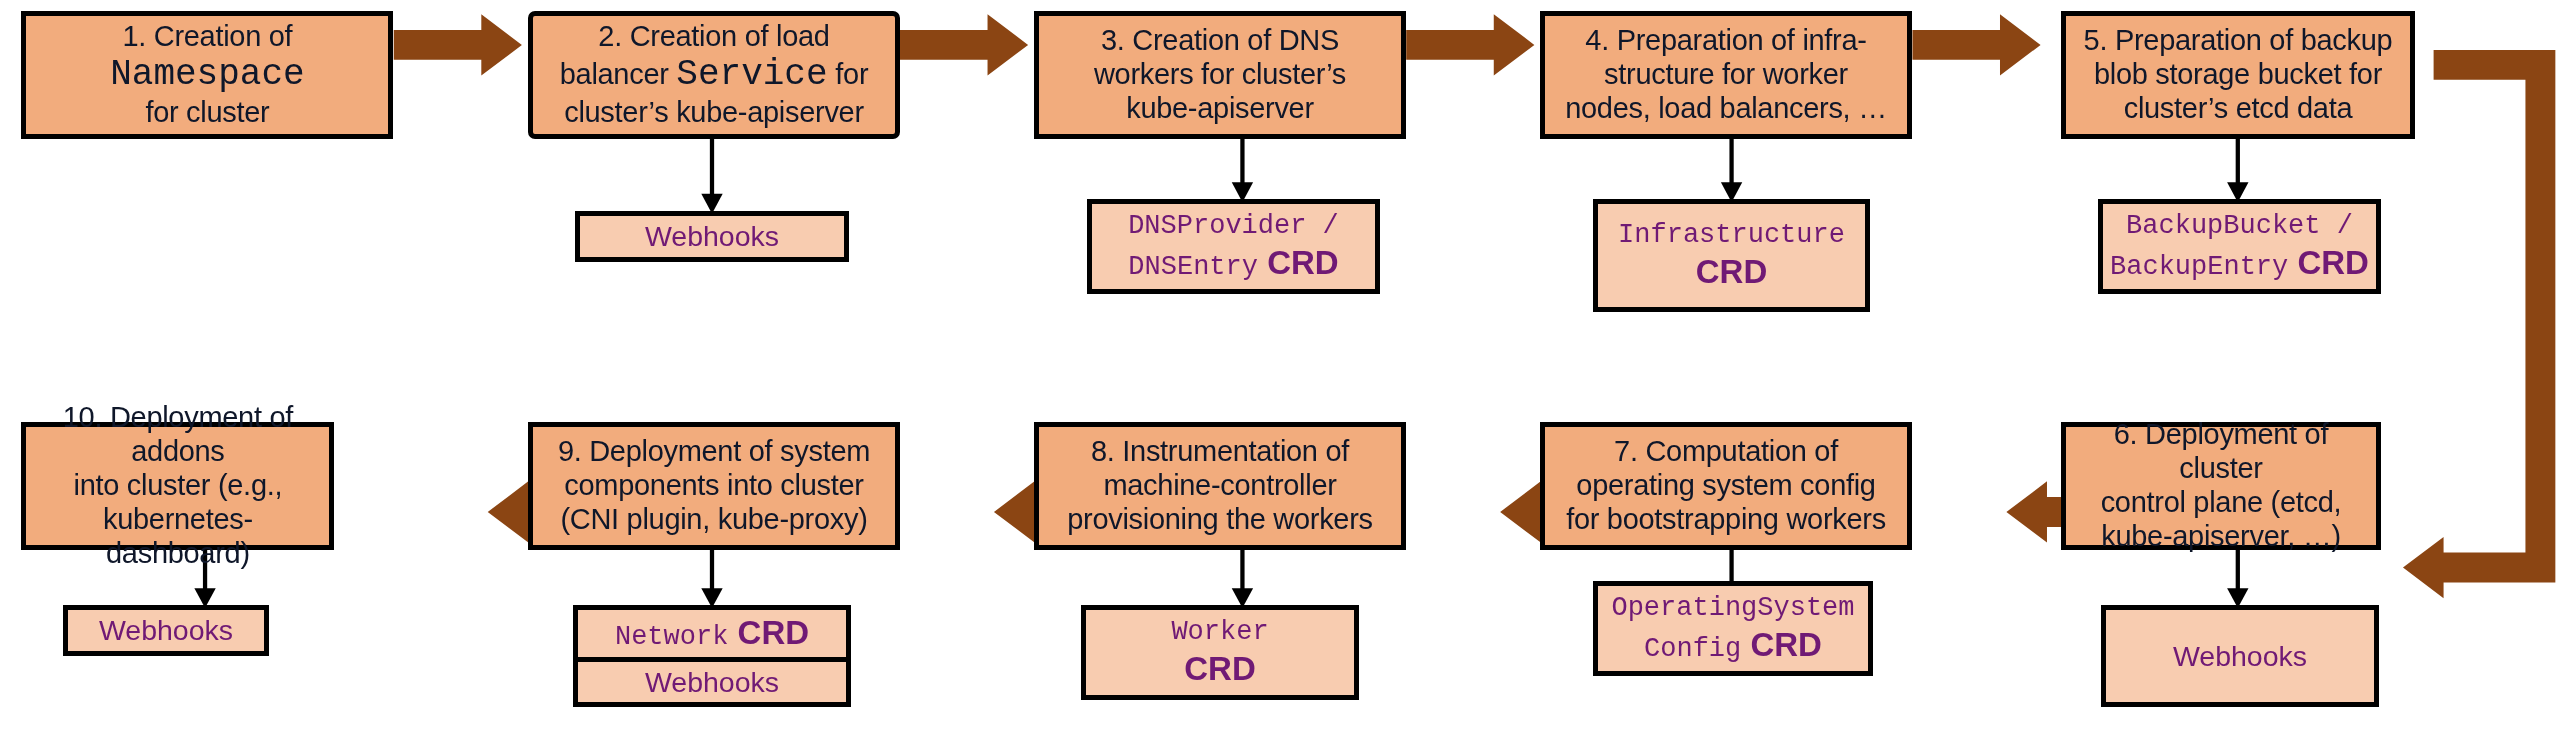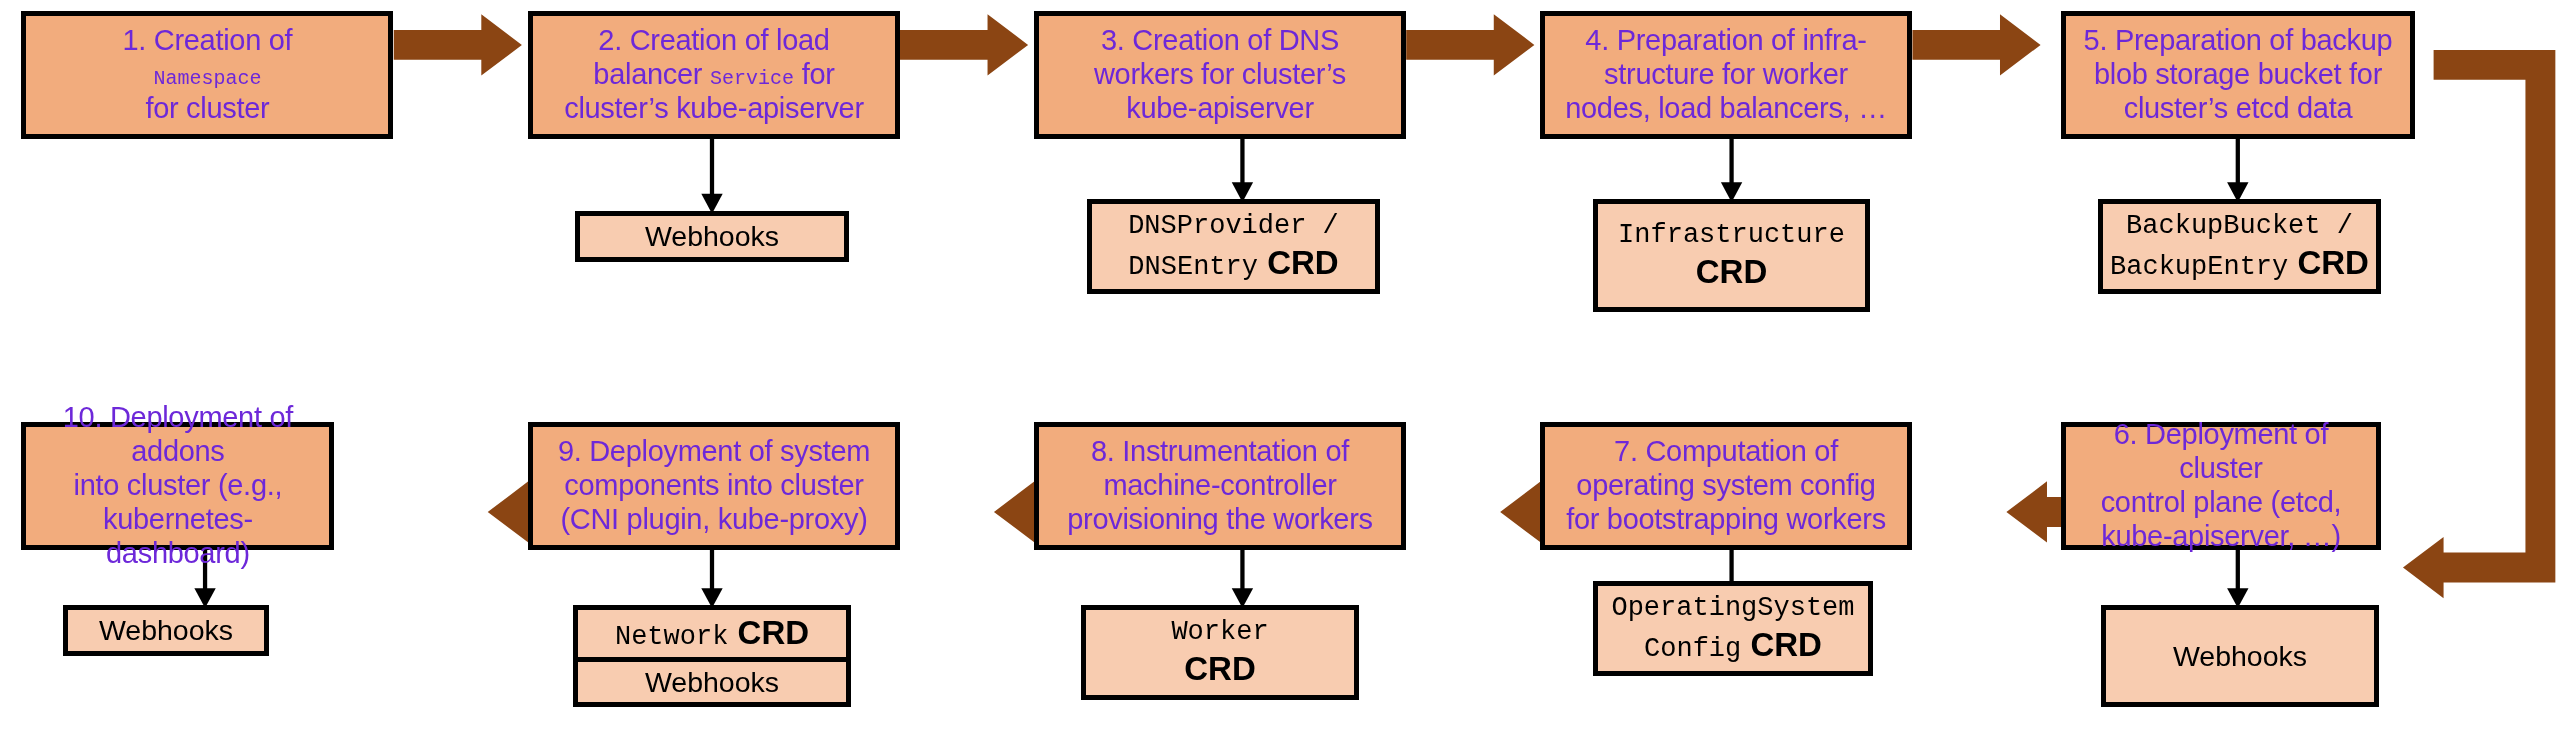--- a/index.html
+++ b/index.html
@@ -27,27 +27,27 @@
     display: flex;
     align-items: center;
     justify-content: center;
     text-align: center;
     padding: 1.4px 5.7px;
   }
   .step-text {
     font-family: "Liberation Sans", sans-serif;
     font-size: 29px;
     line-height: 1.17;
-    color: #6d28d9;
+    color: #0f172a;
     letter-spacing: -0.3px;
     white-space: pre-line;
   }
   .step-text .mono {
     font-family: "Liberation Mono", "DejaVu Sans Mono", monospace;
-    font-size: 20px;
+    font-size: 36px;
     letter-spacing: 0px;
   }
 
   
   .sub-box {
     position: absolute;
     box-sizing: border-box;
     background: #F8CCB0;
     border: 5px solid #000000;
     display: flex;
@@ -61,21 +61,21 @@
     text-align: center;
     padding: 1.4px 4.3px;
   }
   .sub-row + .sub-row {
     border-top: 5px solid #000000;
   }
   .sub-text {
     font-family: "Liberation Mono", "DejaVu Sans Mono", monospace;
     font-size: 27px;
     line-height: 1.2;
-    color: #000000;
+    color: #701a75;
     white-space: pre-line;
   }
   .sub-text .sans {
     font-family: "Liberation Sans", sans-serif;
     font-weight: bold;
     font-size: 33px;
   }
   .sub-text.sans-only {
     font-family: "Liberation Sans", sans-serif;
     font-size: 28.5px;
@@ -177,21 +177,21 @@
     <g>
       <line x1="288" y1="772" x2="288" y2="832" stroke="#000" stroke-width="6"></line>
       <path d="M 273 826 L 303 826 L 288 854 Z" fill="#000"></path>
     </g>
   </svg>
 
   <div class="step-box" style="left:21.4px; top:10.7px; width:372px; height:128px;">
     <div class="step-text"><span>1. Creation of</span><br><span class="mono">Namespace</span><br><span>for cluster</span></div>
   </div>
 
-  <div class="step-box" style="left:528px; top:10.7px; width:372px; height:128px;">
+  <div class="step-box" style="left:528px; top:10.7px; width:372px; height:128px;border-radius:7px;">
     <div class="step-text"><span>2. Creation of load</span><br><span>balancer </span><span class="mono">Service</span><span> for</span><br><span>cluster’s kube-apiserver</span></div>
   </div>
 
   <div class="step-box" style="left:1034px; top:10.7px; width:372px; height:128px;">
     <div class="step-text"><span>3. Creation of DNS</span><br><span>workers for cluster’s</span><br><span>kube-apiserver</span></div>
   </div>
 
   <div class="step-box" style="left:1540px; top:10.7px; width:372px; height:128px;">
     <div class="step-text"><span>4. Preparation of infra-</span><br><span>structure for worker</span><br><span>nodes, load balancers, …</span></div>
   </div>

